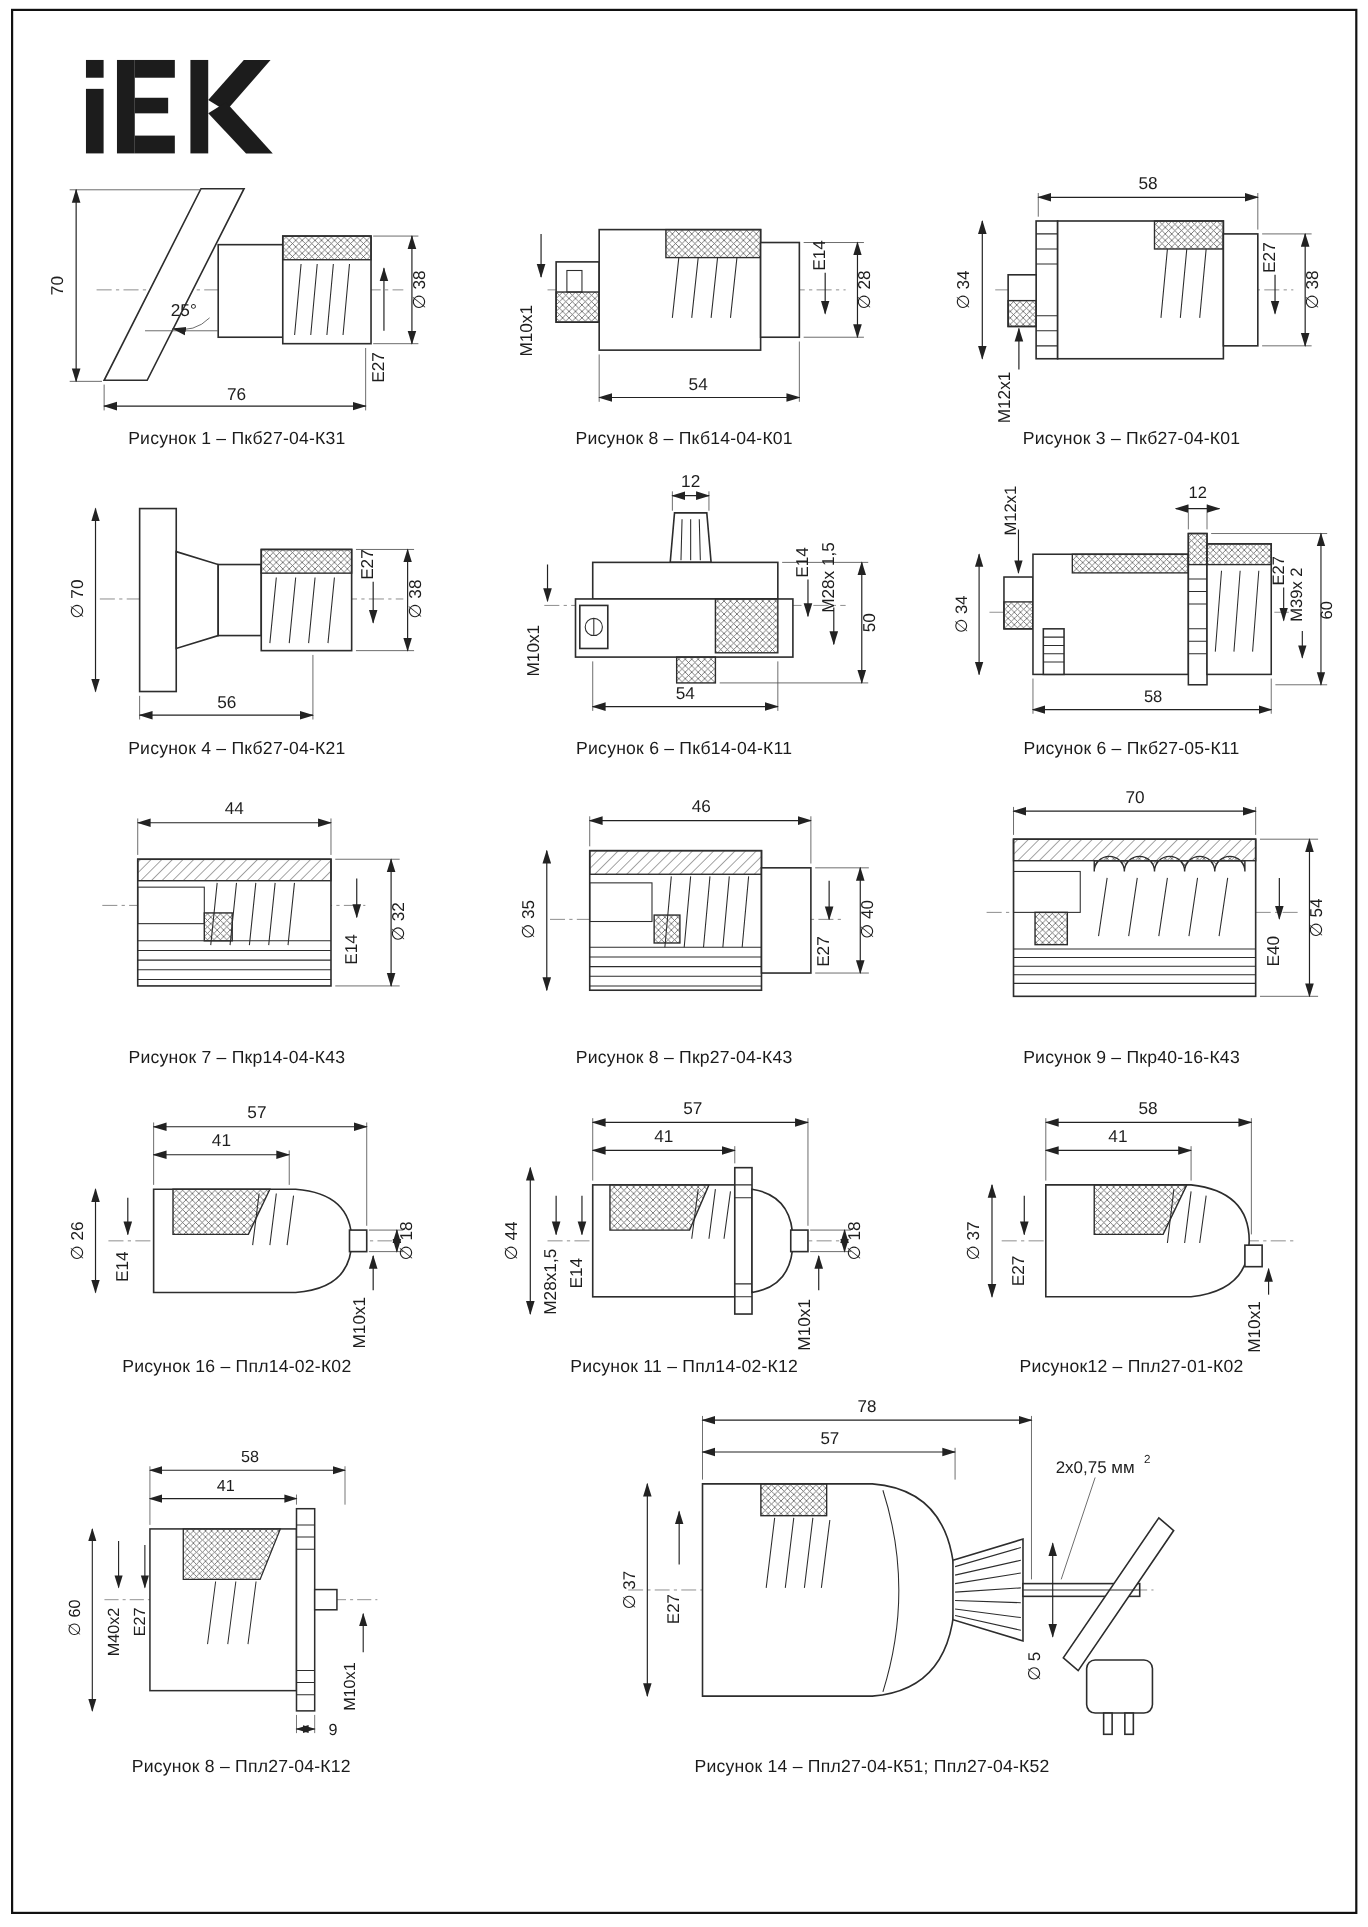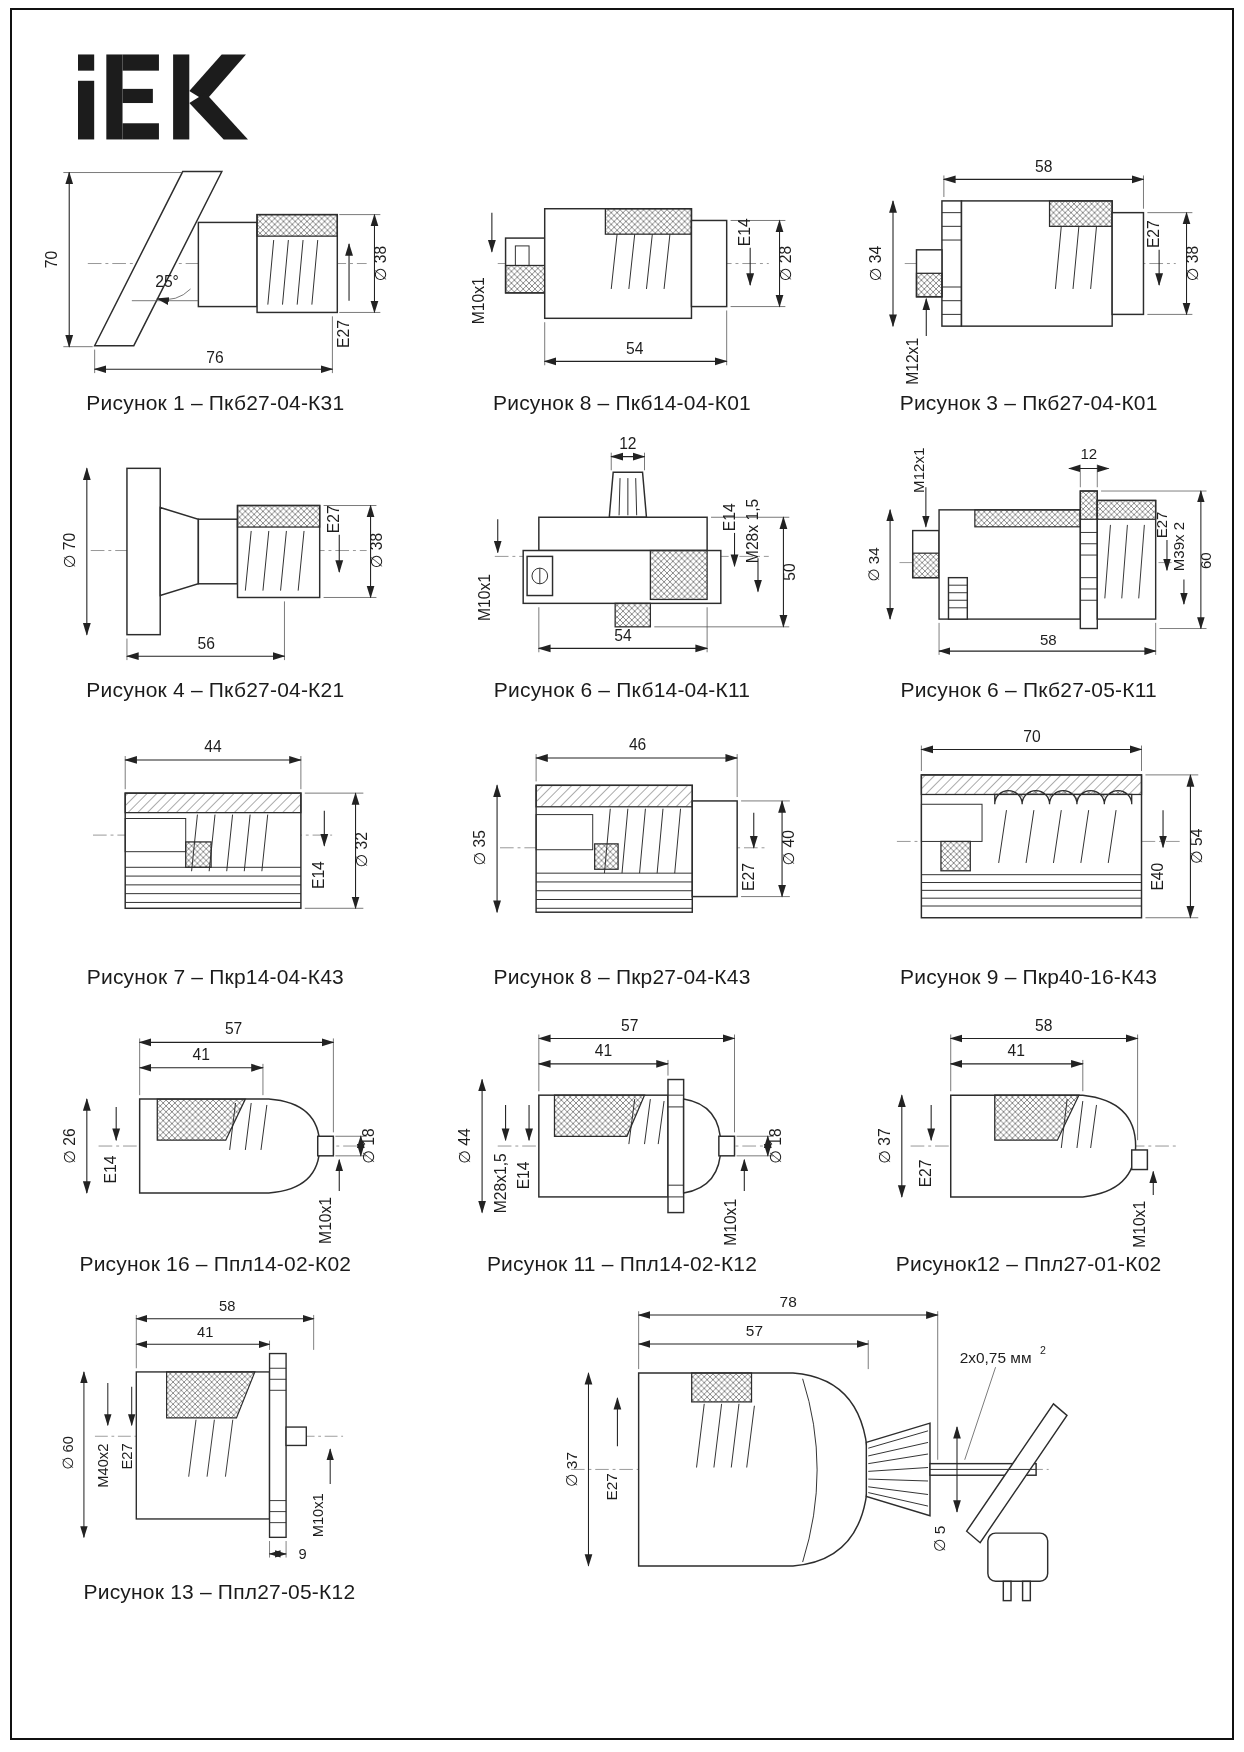--- a/index.html
+++ b/index.html
@@ -2,21 +2,21 @@
 <html><head>
 <meta charset="utf-8">
 <style>
   html,body{margin:0;padding:0;background:#fff;}
   body{width:1244px;height:1752px;font-family:"Liberation Sans",sans-serif;}
   .page{position:relative;width:1224px;height:1732px;margin:8px auto;border:2px solid #111;background:#fff;box-sizing:border-box;overflow:hidden;}
   .header{height:132px;padding:44px 0 0 66px;box-sizing:border-box;}
   .row3{display:grid;grid-template-columns:1fr 1fr 1fr;justify-items:center;align-items:end;}
   .row2{display:grid;grid-template-columns:34% 60%;justify-items:center;align-items:end;}
   figure{margin:0;display:flex;flex-direction:column;align-items:center;}
-  .cap{font-size:21px;color:#1b1b1b;text-align:center;margin:4px 0 14px 0;letter-spacing:.2px;}
+  .cap{font-size:16px;color:#1b1b1b;text-align:center;margin:4px 0 14px 0;letter-spacing:.2px;}
   svg .o{fill:#fff;stroke:#2d2d2d;stroke-width:1.5;}
   svg .t{stroke:#2d2d2d;stroke-width:1;fill:none;}
   svg .dim{stroke:#222;stroke-width:1.1;fill:none;}
   svg .ext{stroke:#555;stroke-width:.8;fill:none;}
   svg .cl{stroke:#8a8a8a;stroke-width:.9;stroke-dasharray:14 4 3 4;fill:none;}
   svg .hx{fill:url(#h2);stroke:#2d2d2d;stroke-width:1.3;}
   svg .hd{fill:url(#h1);stroke:#2d2d2d;stroke-width:1.3;}
   svg text.d{font:16px "Liberation Sans",sans-serif;fill:#1d1d1d;text-anchor:middle;}
   svg text.s{font:11px "Liberation Sans",sans-serif;fill:#1d1d1d;text-anchor:middle;}
 </style>
@@ -457,21 +457,21 @@
           <line class="dim" x1="240" y1="286" x2="258" y2="286" marker-start="url(#ar)" marker-end="url(#ar)"></line>
         </g>
         <text class="d" x="194" y="22">58</text>
         <text class="d" x="170" y="50">41</text>
         <text class="d" transform="rotate(-90 26 176)" x="26" y="176">∅ 60</text>
         <text class="d" transform="rotate(-90 64 190)" x="64" y="190">M40x2</text>
         <text class="d" transform="rotate(-90 90 180)" x="90" y="180">E27</text>
         <text class="d" transform="rotate(-90 298 244)" x="298" y="244">M10x1</text>
         <text class="d" x="276" y="292">9</text>
       </svg>
-      <figcaption class="cap">Рисунок 13 – Ппл27-05-К12</figcaption>
+      <figcaption class="cap">Рисунок 8 – Ппл27-04-К12</figcaption>
     </figure>
 
     <figure>
       <svg width="560" height="328" viewBox="0 0 580 340">
         <g>
           <line class="cl" x1="60" y1="186" x2="555" y2="186"></line>
           <path class="o" d="M130,86 H290 Q368,92 368,186 Q368,280 290,286 H130 Z"></path>
           <rect class="hx" x="185" y="86" width="62" height="30"></rect>
           <path class="t" d="M198,118 190,184 M216,118 208,184 M234,118 226,184 M250,120 242,184"></path>
           <path class="t" d="M300,92 Q330,186 300,282"></path>
@@ -494,16 +494,17 @@
           <line class="ext" x1="500" y1="80" x2="468" y2="176"></line>
         </g>
         <text class="d" x="285" y="18">78</text>
         <text class="d" x="250" y="48">57</text>
         <text class="d" transform="rotate(-90 66 186)" x="66" y="186">∅ 37</text>
         <text class="d" transform="rotate(-90 108 204)" x="108" y="204">E27</text>
         <text class="d" transform="rotate(-90 448 258)" x="448" y="258">∅ 5</text>
         <text class="d" x="500" y="76">2x0,75 мм</text>
         <text class="s" x="549" y="66">2</text>
       </svg>
+      <figcaption class="cap">Рисунок 14 – Ппл27-04-К51; Ппл27-04-К52</figcaption>
     </figure>
   </div>
 
 </div>
 
 </body></html>

